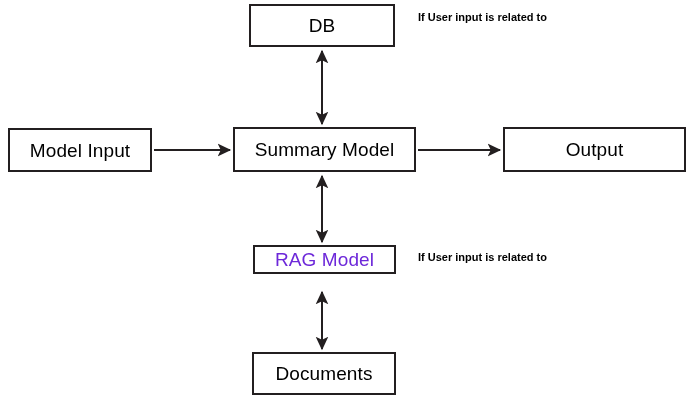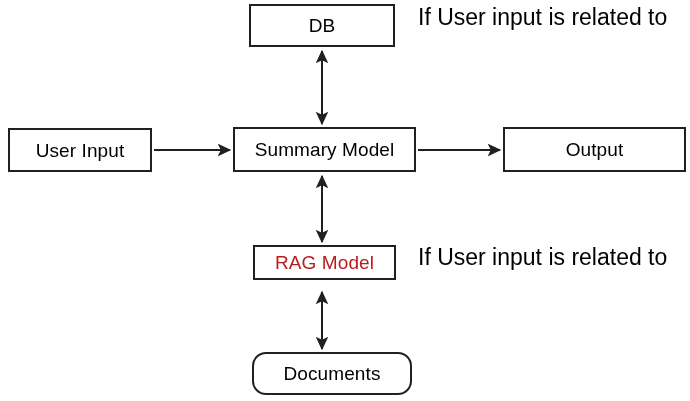--- a/index.html
+++ b/index.html
@@ -27,23 +27,24 @@
     font-family: "Liberation Sans", sans-serif;
     font-size: 19px;
     line-height: 1;
     letter-spacing: 0.1px;
     white-space: nowrap;
   }
   .note {
     position: absolute;
     color: #000000;
     font-family: "Liberation Sans", sans-serif;
-    font-size: 23px;
+    font-size: 11px;
     line-height: 22px;
     white-space: nowrap;
+    font-weight: bold;
   }
   .note .line { display: block; }
   svg.edges {
     position: absolute;
     left: 0;
     top: 0;
     width: 690px;
     height: 401px;
     pointer-events: none;
   }
@@ -74,29 +75,29 @@
 
     <line class="edge-line" x1="418" y1="150" x2="500" y2="150" marker-end="url(#arrow-end)" stroke="#231f20"></line>
 
     <line class="edge-line" x1="322" y1="176" x2="322" y2="242" marker-start="url(#arrow-start)" marker-end="url(#arrow-end)" stroke="#231f20"></line>
 
     <line class="edge-line" x1="322" y1="292" x2="322" y2="349" marker-start="url(#arrow-start)" marker-end="url(#arrow-end)" stroke="#231f20"></line>
   </svg>
 
   <div class="node" style="left: 249px; top: 4px; width: 146px; height: 43px; border-color: rgb(35, 31, 32); color: rgb(0, 0, 0);">DB</div>
 
-  <div class="node" style="left: 8px; top: 128px; width: 144px; height: 44px; border-color: rgb(35, 31, 32); color: rgb(0, 0, 0);">User Input</div>
+  <div class="node" style="left: 8px; top: 128px; width: 144px; height: 44px; border-color: rgb(35, 31, 32); color: rgb(0, 0, 0);">Model Input</div>
 
   <div class="node" style="left: 503px; top: 127px; width: 183px; height: 45px; border-color: rgb(35, 31, 32); color: rgb(0, 0, 0);">Output</div>
 
   <div class="node" style="left: 233px; top: 127px; width: 183px; height: 45px; border-color: rgb(35, 31, 32); color: rgb(0, 0, 0);">Summary Model</div>
 
-  <div class="node" style="left: 253px; top: 245px; width: 143px; height: 35px; border-color: rgb(35, 31, 32); color: #b91c1c;">RAG Model</div>
+  <div class="node" style="left: 253px; top: 245px; width: 143px; height: 29px; border-color: rgb(35, 31, 32); color: #6d28d9;">RAG Model</div>
 
-  <div class="node" style="left: 252px; top: 352px; width: 160px; height: 43px; border-color: rgb(35, 31, 32); color: rgb(0, 0, 0); border-radius: 14px;">Documents</div>
+  <div class="node" style="left: 252px; top: 352px; width: 144px; height: 43px; border-color: rgb(35, 31, 32); color: rgb(0, 0, 0);">Documents</div>
 
   <div class="note" style="left: 418px; top: 6px; color: rgb(0, 0, 0);">
     <span class="line">If User input is related to</span>
   </div>
 
   <div class="note" style="left: 418px; top: 246px; color: rgb(0, 0, 0);">
     <span class="line">If User input is related to</span>
   </div>
 
 </div>

